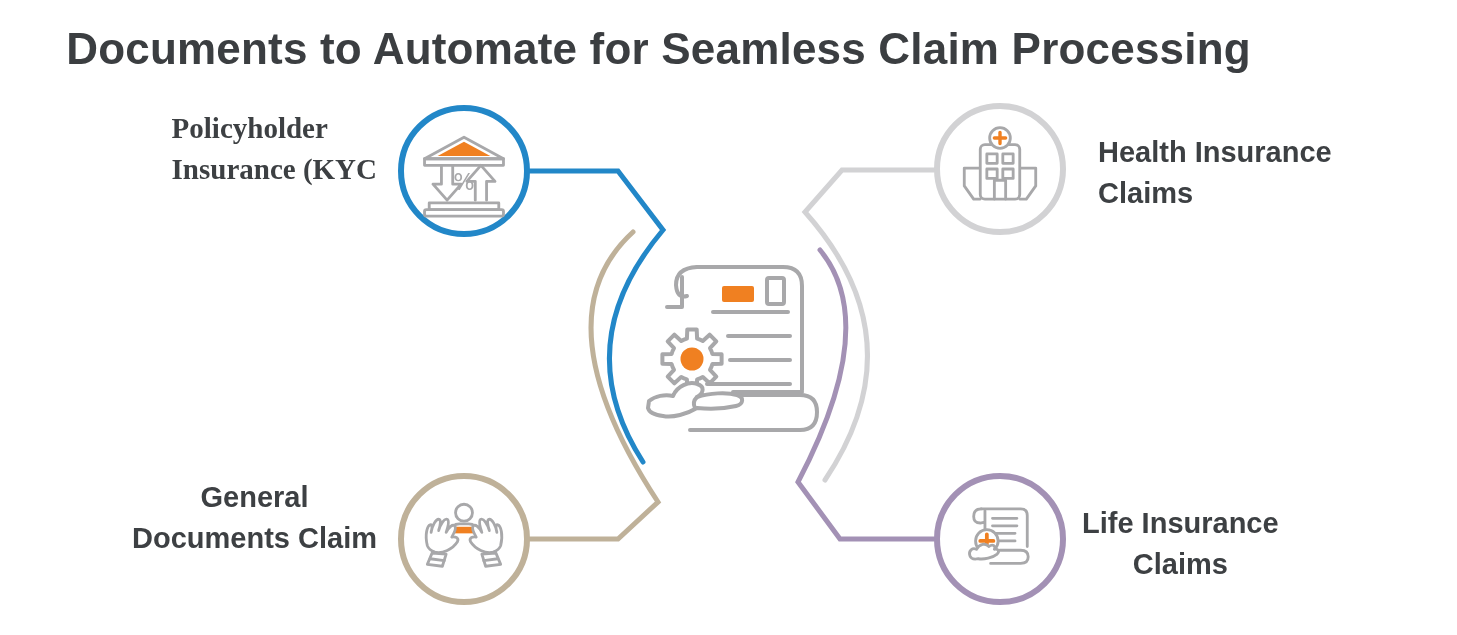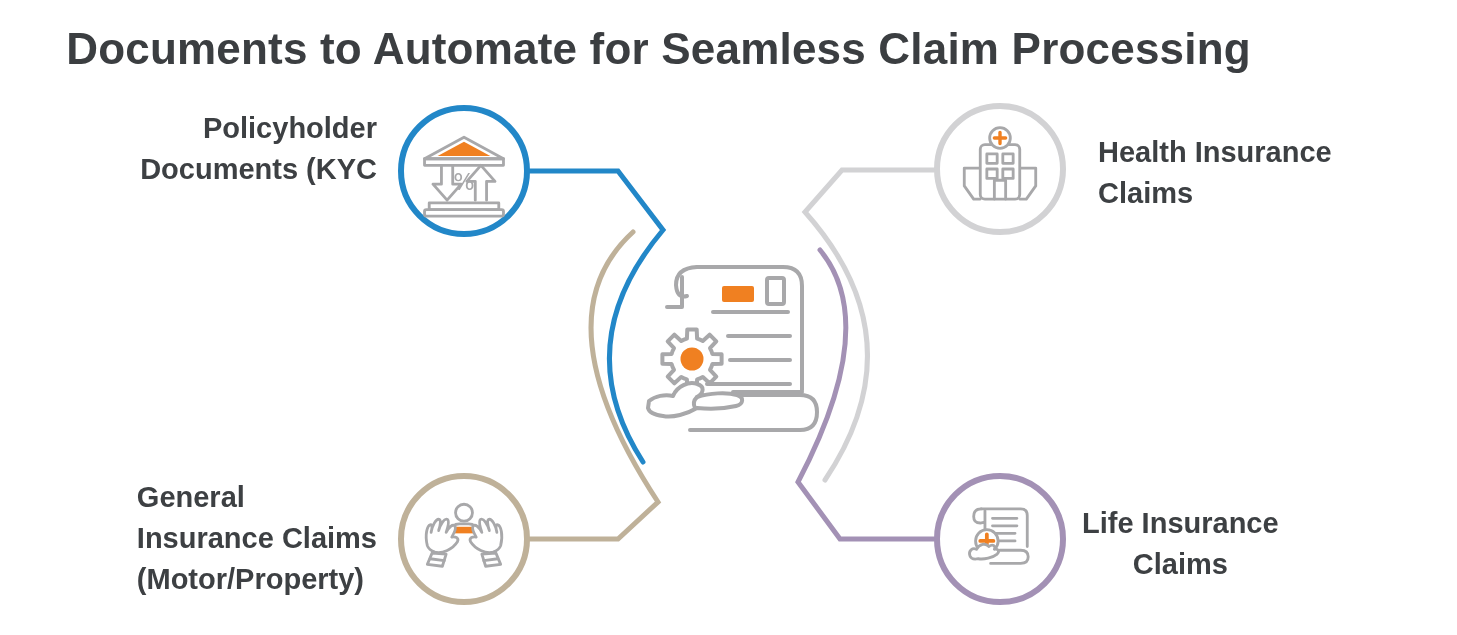--- a/index.html
+++ b/index.html
@@ -25,23 +25,23 @@
   .node svg { width:94px; height:94px; }
   .node-tl { left:398px; top:105px; }
   .node-tr { left:934px; top:103px; }
   .node-bl { left:398px; top:473px; }
   .node-br { left:934px; top:473px; }
   .center-node { position:absolute; left:645px; top:255px; width:190px; height:180px; }
   .label {
     position:absolute; color:var(--label-text,#3d4043);
     font-size:29px; font-weight:bold; line-height:41px; white-space:nowrap;
   }
-  .label-tl { right:1080px; top:108px; text-align:right; }
+  .label-tl { right:1080px; top:108px; text-align:left;font-family:Liberation Serif, serif; }
   .label-tr { left:1086px; top:132px; text-align:left;margin-left:12px; }
-  .label-bl { right:1080px; top:477px; text-align:left; }
+  .label-bl { right:1080px; top:477px; text-align:center; }
   .label-br { left:1082px; top:503px; text-align:center; }
   .ico { stroke:var(--icon-stroke,#a8a8aa); fill:none; stroke-width:3; stroke-linecap:round; stroke-linejoin:round; }
   .ico-thick { stroke:var(--icon-stroke,#a8a8aa); fill:none; stroke-width:4; stroke-linecap:round; stroke-linejoin:round; }
   .ico-fill-white { fill:#ffffff; }
   .orange-fill { fill:var(--orange,#f08021); stroke:none; }
   .orange-stroke { stroke:var(--orange,#f08021); fill:none; stroke-linecap:round; }
 </style>
 </head>
 <body>
 
@@ -131,29 +131,28 @@
         <path class="ico-thick ico-fill-white" d="M20.4 -5.1 L29.6 -4.7 L29.6 4.7 L20.4 5.1 A21 21 0 0 1 18 10.8 L24.3 17.6 L17.6 24.3 L10.8 18 A21 21 0 0 1 5.1 20.4 L4.7 29.6 L-4.7 29.6 L-5.1 20.4 A21 21 0 0 1 -10.8 18 L-17.6 24.3 L-24.3 17.6 L-18 10.8 A21 21 0 0 1 -20.4 5.1 L-29.6 4.7 L-29.6 -4.7 L-20.4 -5.1 A21 21 0 0 1 -18 -10.8 L-24.3 -17.6 L-17.6 -24.3 L-10.8 -18 A21 21 0 0 1 -5.1 -20.4 L-4.7 -29.6 L4.7 -29.6 L5.1 -20.4 A21 21 0 0 1 10.8 -18 L17.6 -24.3 L24.3 -17.6 L18 -10.8 A21 21 0 0 1 20.4 -5.1 Z"></path>
         <circle class="orange-fill" cx="0" cy="0" r="11.5"></circle>
       </g>
       <path class="ico-thick ico-fill-white" d="M4 146 C10 141 20 139 28 141 C32 131 44 126 52 129 C60 131 59 138 52 142 C64 138 82 137 92 140 C99 142 99 149 91 151 C78 154 62 154 52 153 C42 159 28 163 18 161 C10 160 4 157 3 153 Z"></path>
       <path class="ico-thick" d="M52 142 C49 145 48 149 50 153"></path>
     </svg>
   </div>
 
   <div class="label label-tl">
     <div>Policyholder</div>
-    <div>Documents (KYC</div>
+    <div>Insurance (KYC</div>
   </div>
   <div class="label label-tr">
     <div>Health Insurance</div>
     <div>Claims</div>
   </div>
   <div class="label label-bl">
     <div>General</div>
-    <div>Insurance Claims</div>
-    <div>(Motor/Property)</div>
+    <div>Documents Claim</div>
   </div>
   <div class="label label-br">
     <div>Life Insurance</div>
     <div>Claims</div>
   </div>
 
 </div>
 
 </body></html>

